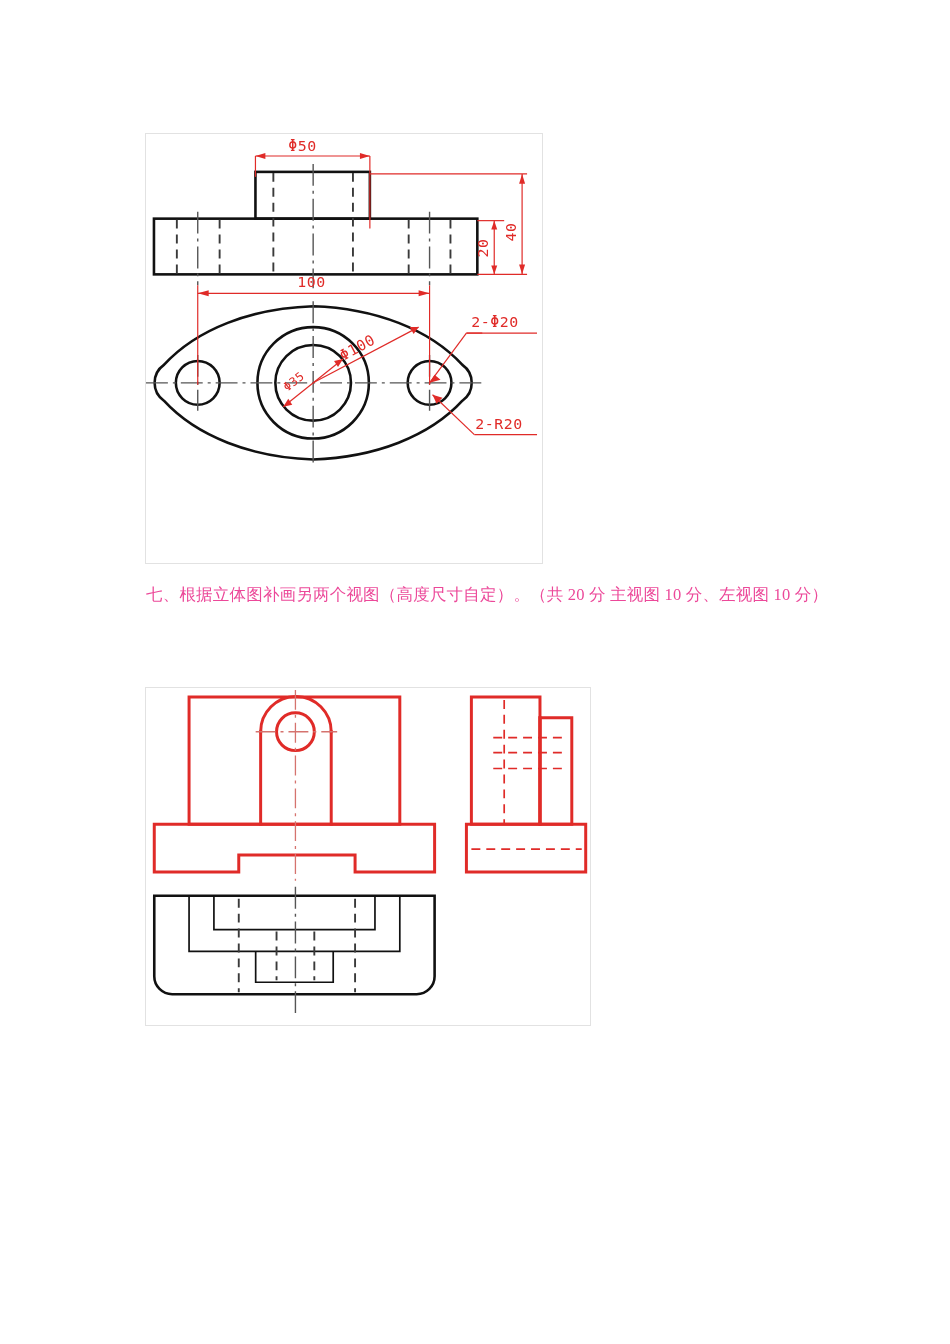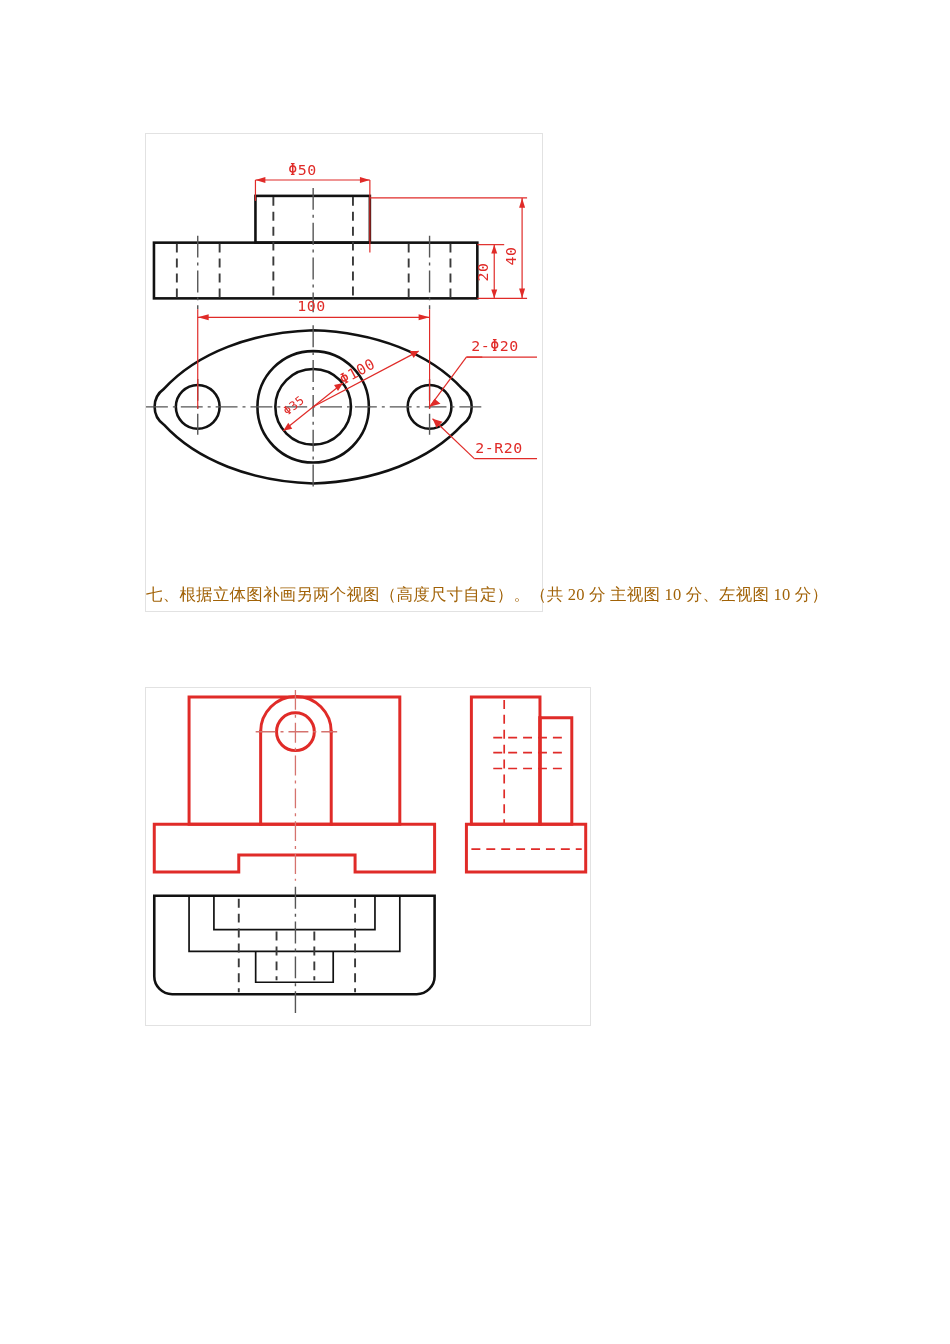--- a/index.html
+++ b/index.html
@@ -30,37 +30,37 @@
     line-height: 30px;
     color: #141414;
     letter-spacing: 0.2px;
     white-space: nowrap;
   }
   .heading-block {
     position: absolute;
     font-family: "Liberation Serif", "DejaVu Serif", serif;
     font-size: 16.5px;
     line-height: 40px;
-    color: #a16207;
+    color: #ec4899;
     letter-spacing: 0.2px;
     width: 690px;
   }
 
   #heading-6 { left: 146px; top: 95px; }
   #heading-7 { left: 146px; top: 575px; }
 
   
   .figure-frame {
     position: absolute;
     background: #ffffff;
     border: 1px solid #e2e2e2;
     box-sizing: border-box;
     overflow: hidden;
   }
-  #figure-1 { left: 145px; top: 133px; width: 398px; height: 479px; }
+  #figure-1 { left: 145px; top: 133px; width: 398px; height: 431px; }
   #figure-2 { left: 145px; top: 687px; width: 446px; height: 339px; }
 
   .figure-frame svg {
     display: block;
     width: 100%;
     height: 100%;
   }
 
   
   .solid-black  { stroke: #111111; stroke-width: 2.6; fill: none; stroke-linecap: square; }

